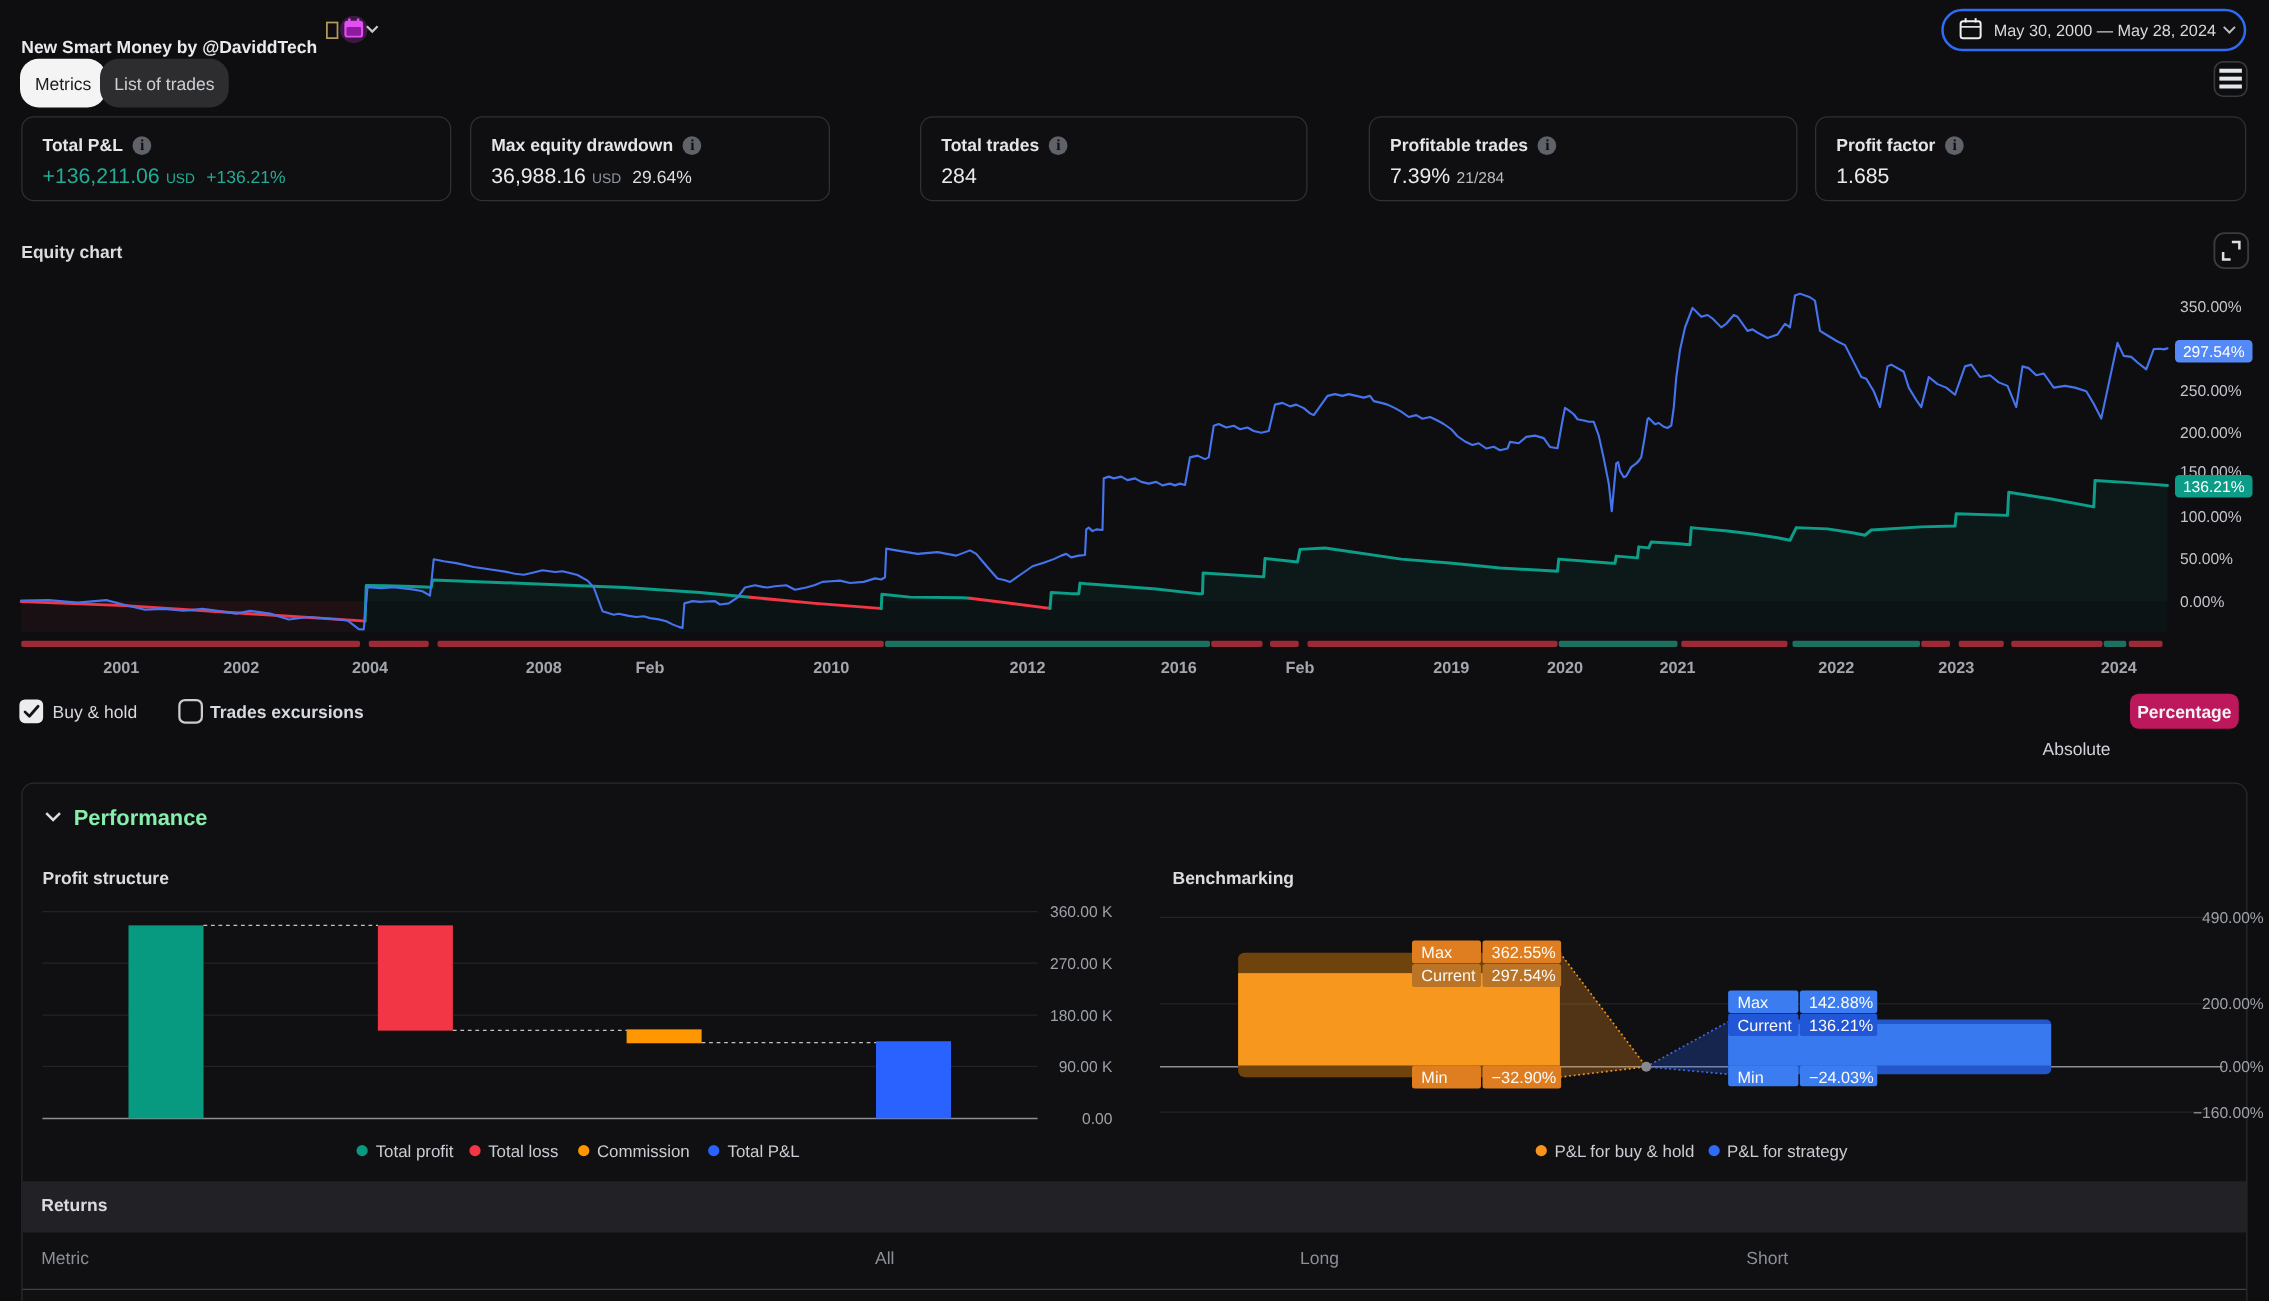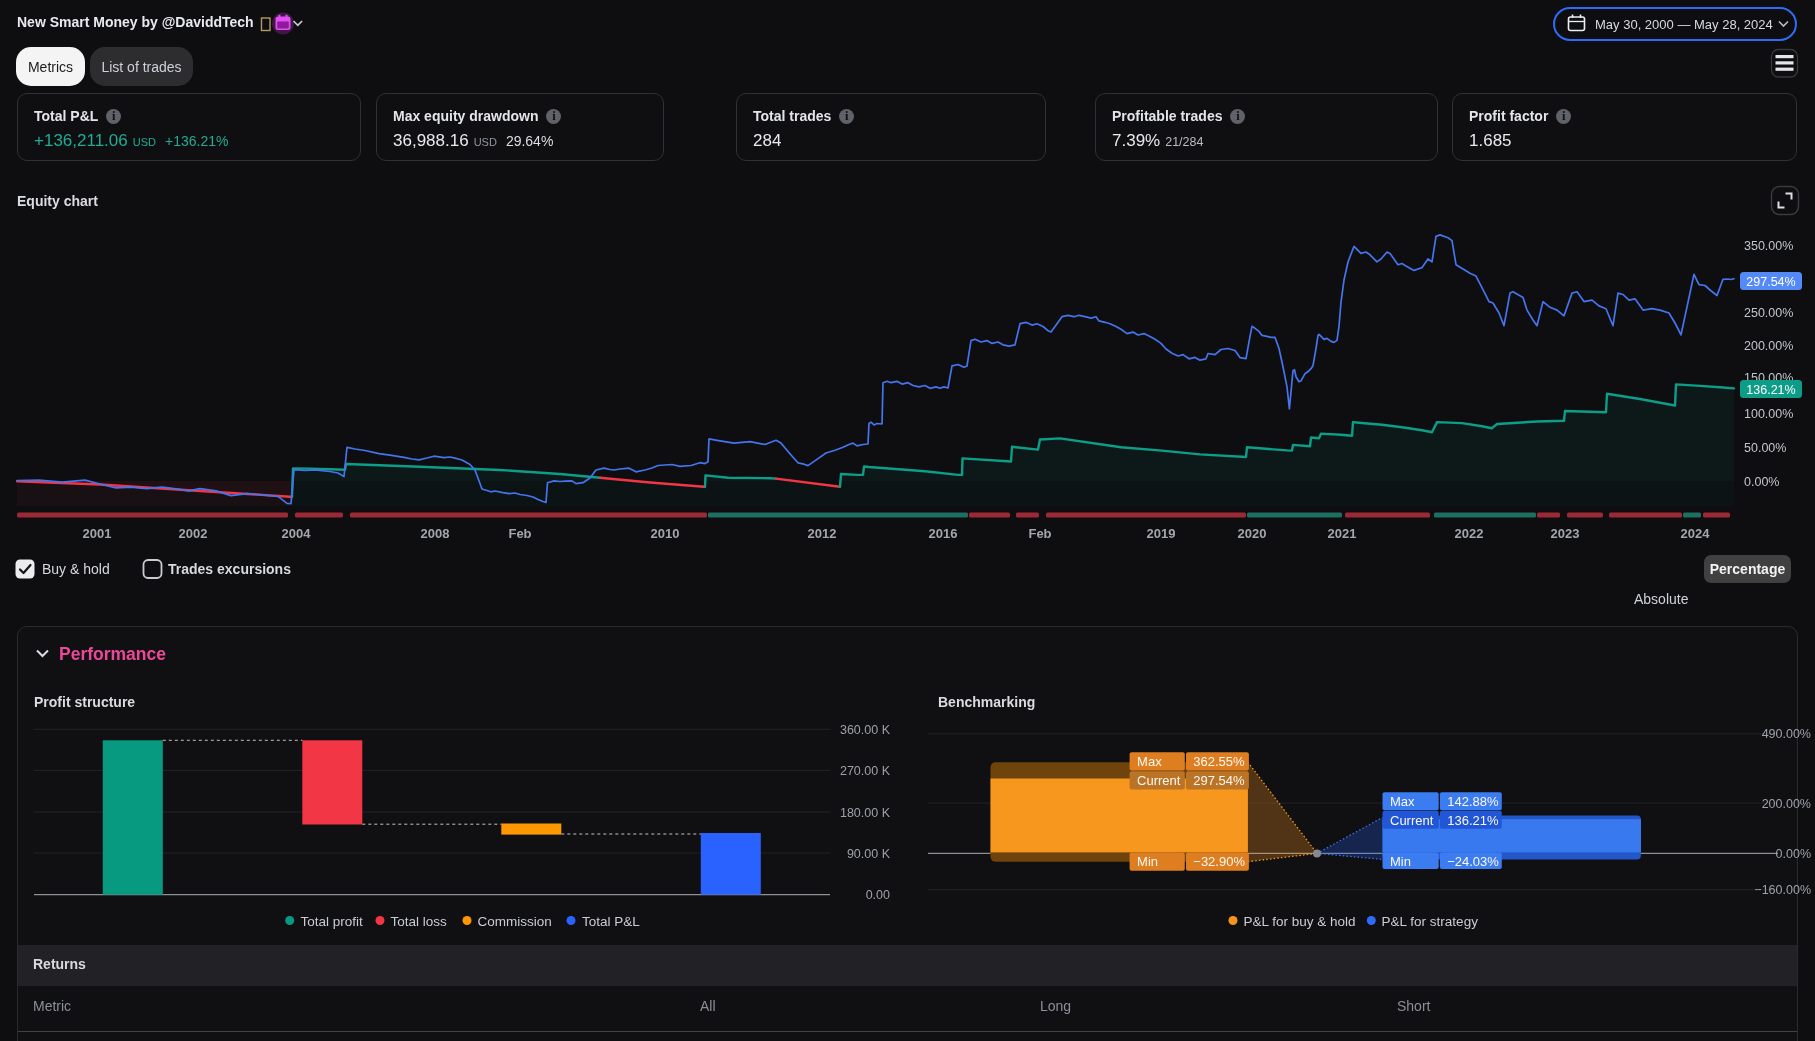--- a/index.html
+++ b/index.html
@@ -10,26 +10,26 @@
 .info { width:15px; height:15px; border-radius:50%; background:#606269; color:#101013; font-size:12.5px; font-weight:bold; text-align:center; line-height:15px; flex:0 0 15px; font-family:"Liberation Serif",serif; }
 .cval { margin-top:7px; display:flex; align-items:baseline; gap:5px; }
 .big { font-size:17px; color:#e8eaed; }
 .sub { font-size:11px; color:#9096a0; }
 .pct { font-size:14px; color:#dcdee2; margin-left:4px; }
 .teal { color:#21ac96 !important; }
 .pill { position:absolute; top:47px; height:39px; border-radius:15px; display:flex; align-items:center; justify-content:center; font-size:14px; }
 </style></head>
 <body>
 
-<div class="abs" style="left:17px; top:14px; font-size:14px; font-weight:bold; color:#e8eaed;">New Smart Money by @DaviddTech</div>
+<div class="abs" style="left:17px; top:29px; font-size:14px; font-weight:bold; color:#e8eaed;">New Smart Money by @DaviddTech</div>
 <div class="abs" style="left:1553px; top:7px; width:244px; height:34px; border:2px solid #2e6bf7; border-radius:17px;"></div>
 <div class="abs" style="left:1595px; top:16.5px; font-size:13px; color:#d6d9df;">May 30, 2000 — May 28, 2024</div>
 
 <div class="pill" style="left:16px; width:69px; background:#f4f4f5; color:#1b1b1d; font-weight:500;">Metrics</div>
-<div class="pill" style="left:90px; width:103px; background:#2d2d30; color:#cdd0d5;">List of trades</div>
+<div class="pill" style="left:80px; width:103px; background:#2d2d30; color:#cdd0d5;">List of trades</div>
 
 <div class="card" style="left:17px; width:344px;">
   <div class="ctitle">Total P&amp;L <span class="info">i</span></div>
   <div class="cval">
       <span class="big teal">+136,211.06</span>
       <span class="sub teal">USD</span>
       <span class="pct teal">+136.21%</span>
     </div>
 </div>
 <div class="card" style="left:376px; width:288px;">
@@ -58,24 +58,24 @@
   <div class="cval">
       <span class="big">1.685</span>
     </div>
 </div>
 
 <div class="abs" style="left:17px; top:193px; font-size:14px; font-weight:bold; color:#dadce0;">Equity chart</div>
 
 <div class="abs" style="left:42px; top:561px; font-size:14px; color:#d6d9df;">Buy &amp; hold</div>
 <div class="abs" style="left:168px; top:561px; font-size:14px; color:#d6d9df;font-weight:bold;">Trades excursions</div>
 <div class="abs" style="left:1634px; top:591px; font-size:14px; color:#cfd2d8;">Absolute</div>
-<div class="abs" style="left:1704px; top:555px; width:87px; height:28px; background:#404040; border-radius:7px; color:#f1f2f4; font-weight:bold; font-size:14px; display:flex; align-items:center; justify-content:center;">Percentage</div>
+<div class="abs" style="left:1704px; top:555px; width:87px; height:28px; background:#be185d; border-radius:7px; color:#f1f2f4; font-weight:bold; font-size:14px; display:flex; align-items:center; justify-content:center;">Percentage</div>
 
 <div class="abs" style="left:17px; top:626px; width:1781px; height:470px; border:1px solid #2b2b2e; border-radius:10px; background:#101012;"></div>
-<div class="abs" style="left:59px; top:644px; font-size:17.5px; font-weight:bold; color:#ec4899;">Performance</div>
+<div class="abs" style="left:59px; top:644px; font-size:17.5px; font-weight:bold; color:#86efac;">Performance</div>
 <div class="abs" style="left:34px; top:694px; font-size:14px; font-weight:bold; color:#dadce0;">Profit structure</div>
 <div class="abs" style="left:938px; top:694px; font-size:14px; font-weight:bold; color:#dadce0;">Benchmarking</div>
 
 <div class="abs" style="left:18px; top:945px; width:1779px; height:41px; background:#222226;"></div>
 <div class="abs" style="left:33px; top:956px; font-size:14px; font-weight:bold; color:#d9dbe0;">Returns</div>
 <div class="abs" style="left:33px; top:998px; font-size:14px; color:#8b8f98;">Metric</div>
 <div class="abs" style="left:700px; top:998px; font-size:14px; color:#8b8f98;">All</div>
 <div class="abs" style="left:1040px; top:998px; font-size:14px; color:#8b8f98;">Long</div>
 <div class="abs" style="left:1397px; top:998px; font-size:14px; color:#8b8f98;">Short</div>
 <div class="abs" style="left:18px; top:1031px; width:1779px; height:1px; background:#404045;"></div>

